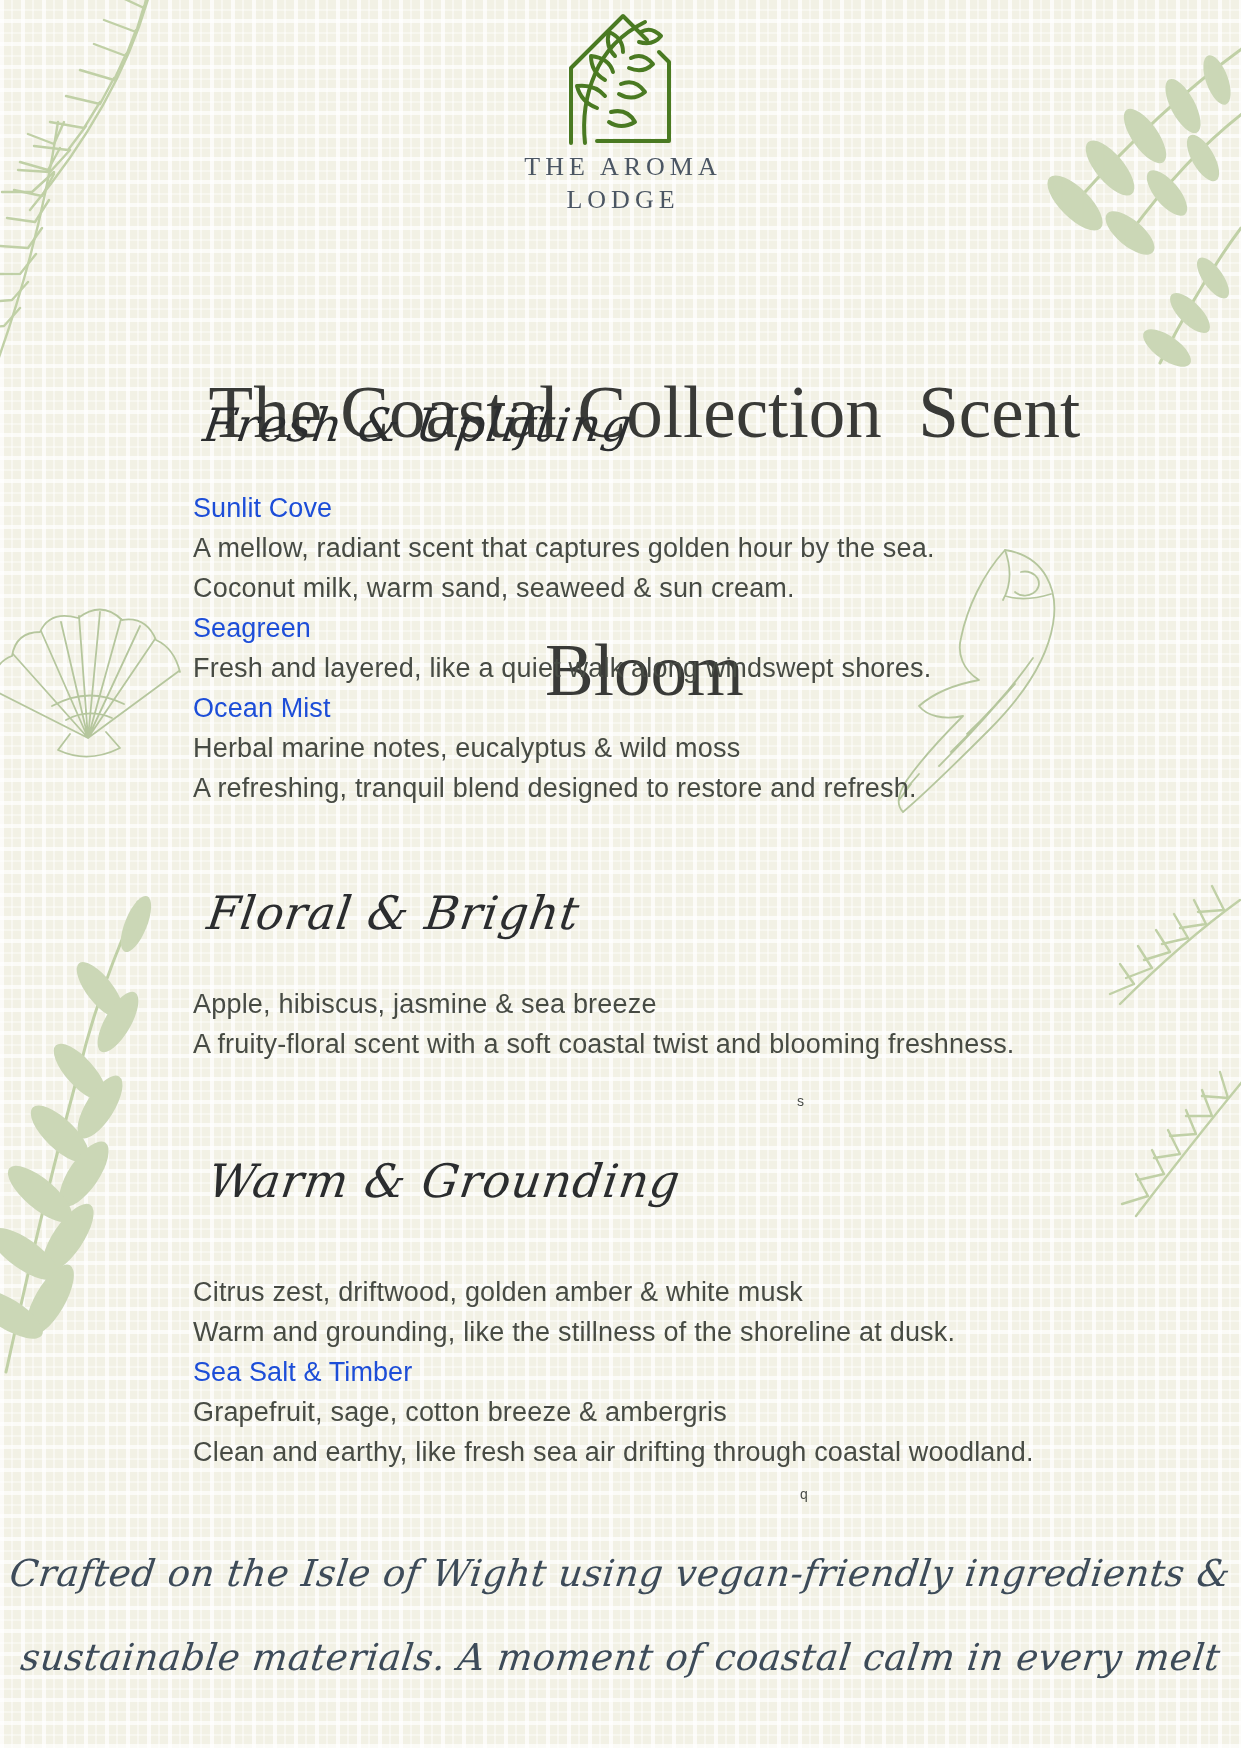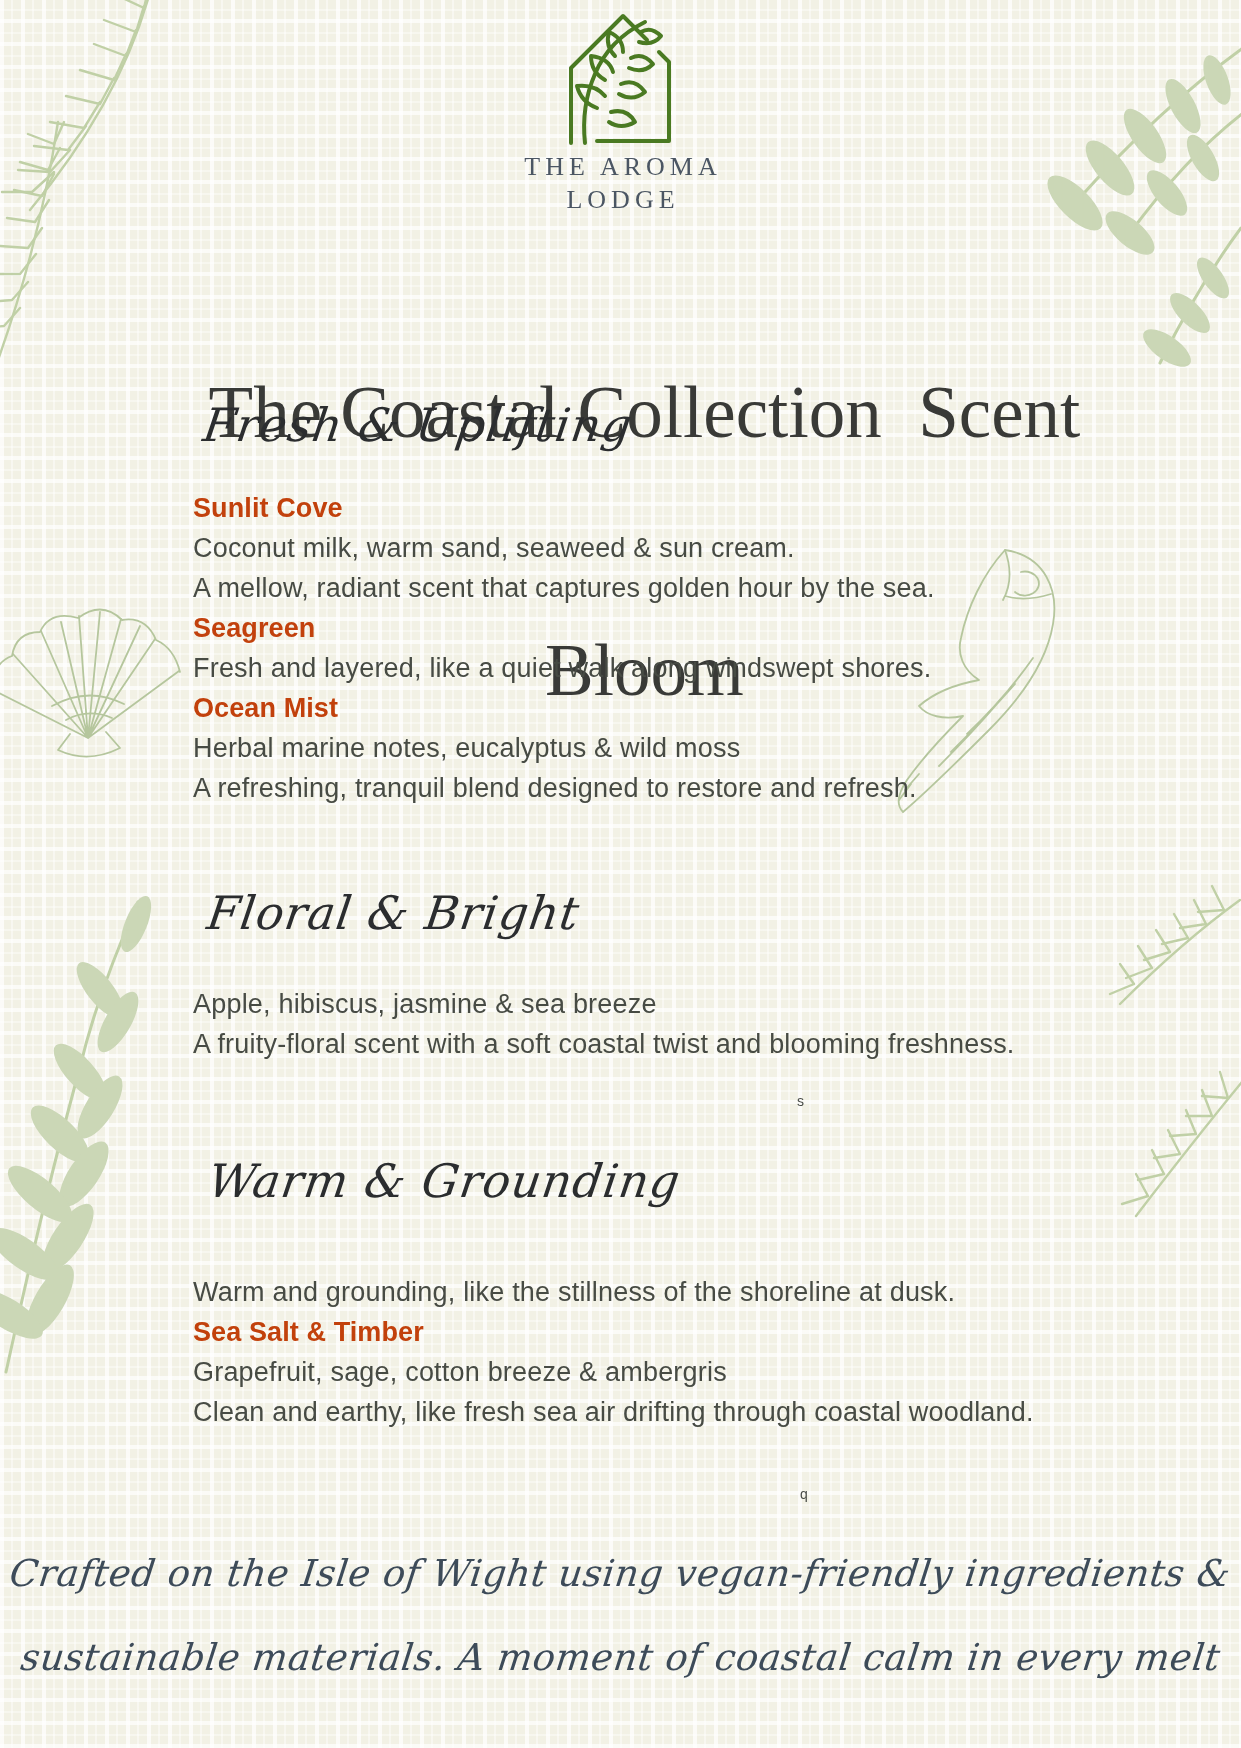--- a/index.html
+++ b/index.html
@@ -28,21 +28,21 @@
     font-size:73px;line-height:86px;white-space:pre;padding-left:24px;
   }
   .script-heading{
     position:absolute;
     font-family:"DejaVu Serif", serif;font-style:italic;font-weight:500;
     font-size:46px;color:#2b2d2f;letter-spacing:1px;
     transform:skewX(-8deg);transform-origin:0 100%;white-space:nowrap;
   }
   .items{position:absolute;left:193px;width:980px;}
   .line{height:40px;line-height:40px;font-size:27px;letter-spacing:.2px;white-space:nowrap;}
-  .scent-name{font-weight:700;color:#c2410c;letter-spacing:.1px;}
+  .scent-name{font-weight:400;color:#1d4ed8;letter-spacing:.1px;}
   .stray{position:absolute;font-size:14px;color:#4a4d48;}
   .footer-line{
     position:absolute;left:0;width:100%;text-align:center;white-space:nowrap;
     font-family:"DejaVu Serif", serif;font-style:italic;
     font-size:37px;color:#3d4b59;letter-spacing:.5px;
   }
   .footer-line>span{display:inline-block;transform:skewX(-7deg);}
 </style>
 </head>
 <body>
@@ -161,38 +161,39 @@
 </div>
 
 <div class="title">
   <div>The Coastal Collection  Scent</div>
   <div>Bloom</div>
 </div>
 
 <div class="script-heading" style="left:200px;top:398px">Fresh &amp; Uplifting</div>
 <div class="items" style="top:488px">
   <div class="line scent-name">Sunlit Cove</div>
+  <div class="line">A mellow, radiant scent that captures golden hour by the sea.</div>
   <div class="line">Coconut milk, warm sand, seaweed &amp; sun cream.</div>
-  <div class="line">A mellow, radiant scent that captures golden hour by the sea.</div>
   <div class="line scent-name">Seagreen</div>
   <div class="line">Fresh and layered, like a quiet walk along windswept shores.</div>
   <div class="line scent-name">Ocean Mist</div>
   <div class="line">Herbal marine notes, eucalyptus &amp; wild moss</div>
   <div class="line">A refreshing, tranquil blend designed to restore and refresh.</div>
 </div>
 
 <div class="script-heading" style="left:204px;top:886px">Floral &amp; Bright</div>
 <div class="items" style="top:984px">
   <div class="line">Apple, hibiscus, jasmine &amp; sea breeze</div>
   <div class="line">A fruity-floral scent with a soft coastal twist and blooming freshness.</div>
 </div>
 <span class="stray" style="left:797px;top:1093px">s</span>
 
 <div class="script-heading" style="left:205px;top:1154px">Warm &amp; Grounding</div>
 <div class="items" style="top:1272px">
+  <div class="line">Citrus zest, driftwood, golden amber &amp; white musk</div>
   <div class="line">Warm and grounding, like the stillness of the shoreline at dusk.</div>
   <div class="line scent-name">Sea Salt &amp; Timber</div>
   <div class="line">Grapefruit, sage, cotton breeze &amp; ambergris</div>
   <div class="line">Clean and earthy, like fresh sea air drifting through coastal woodland.</div>
 </div>
 <span class="stray" style="left:800px;top:1486px">q</span>
 
 <div class="footer-line" style="top:1552px">
   <span>Crafted on the Isle of Wight using vegan-friendly ingredients &amp;</span>
 </div>

